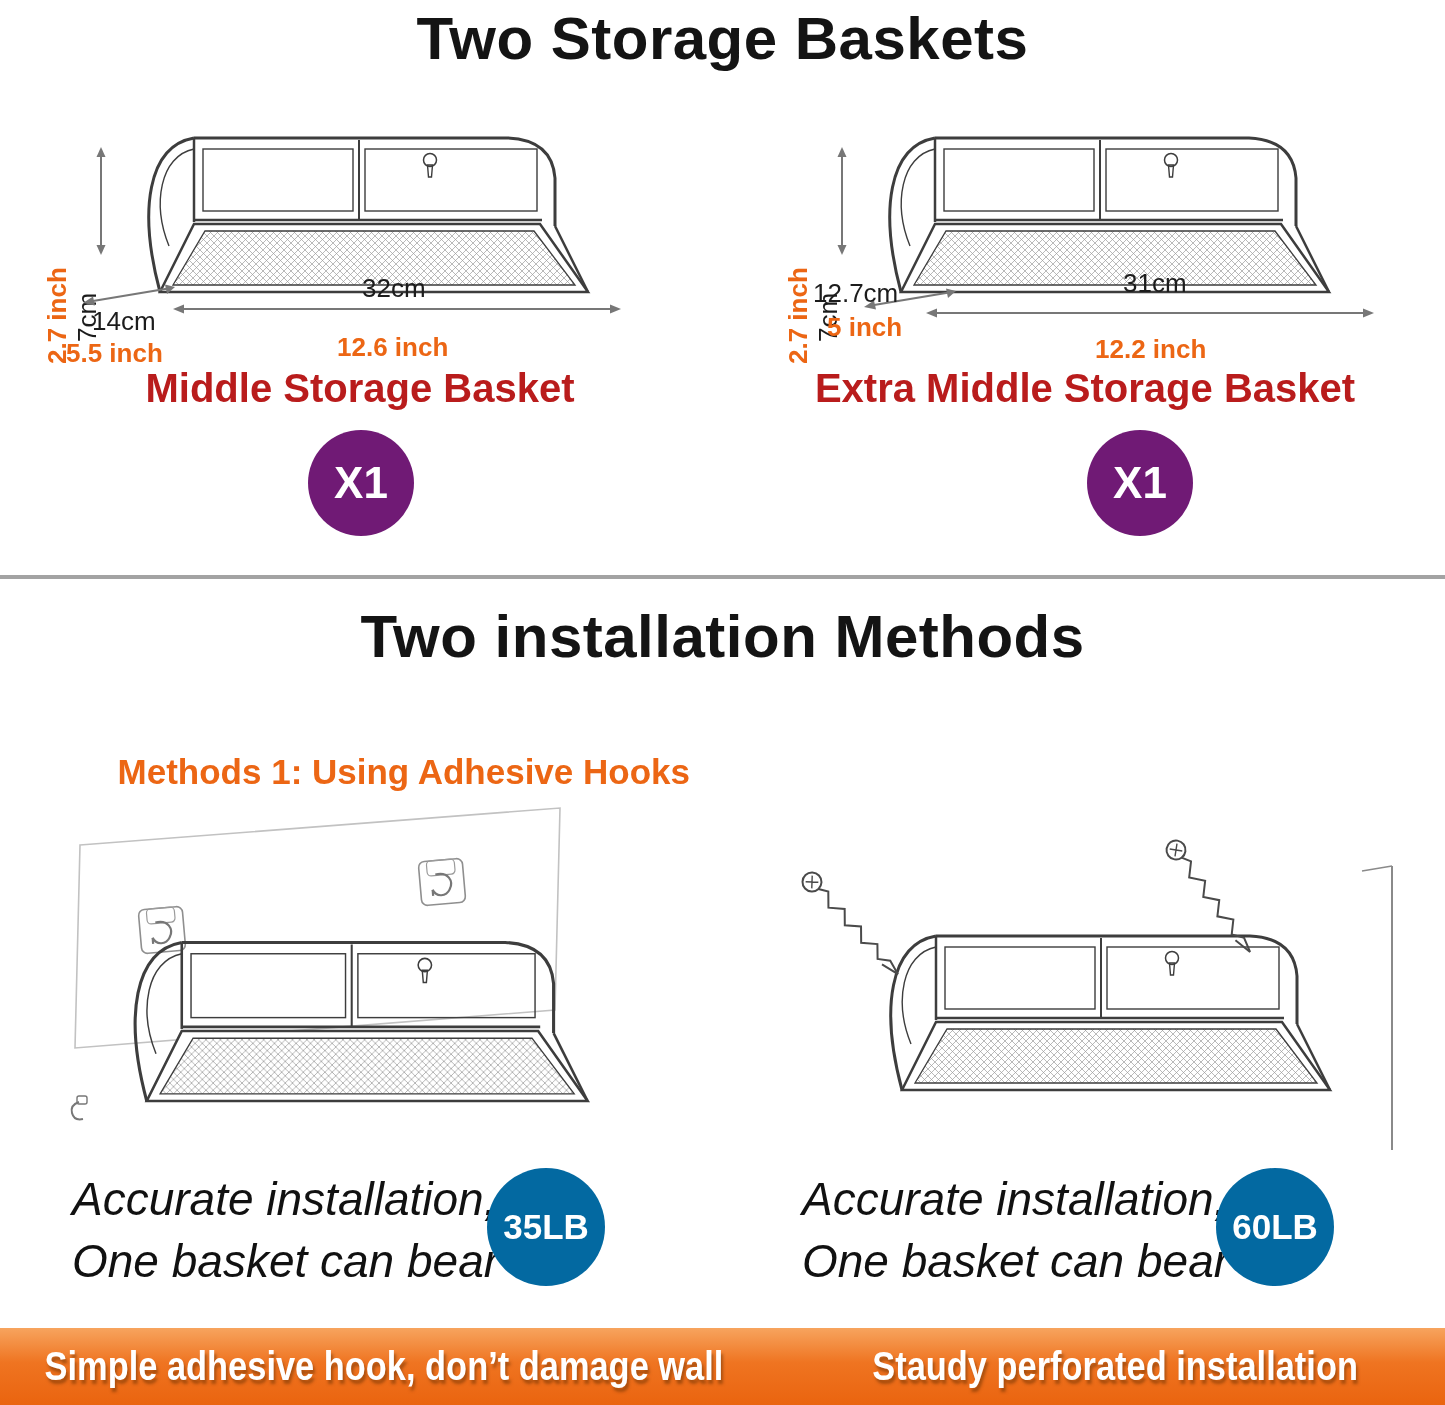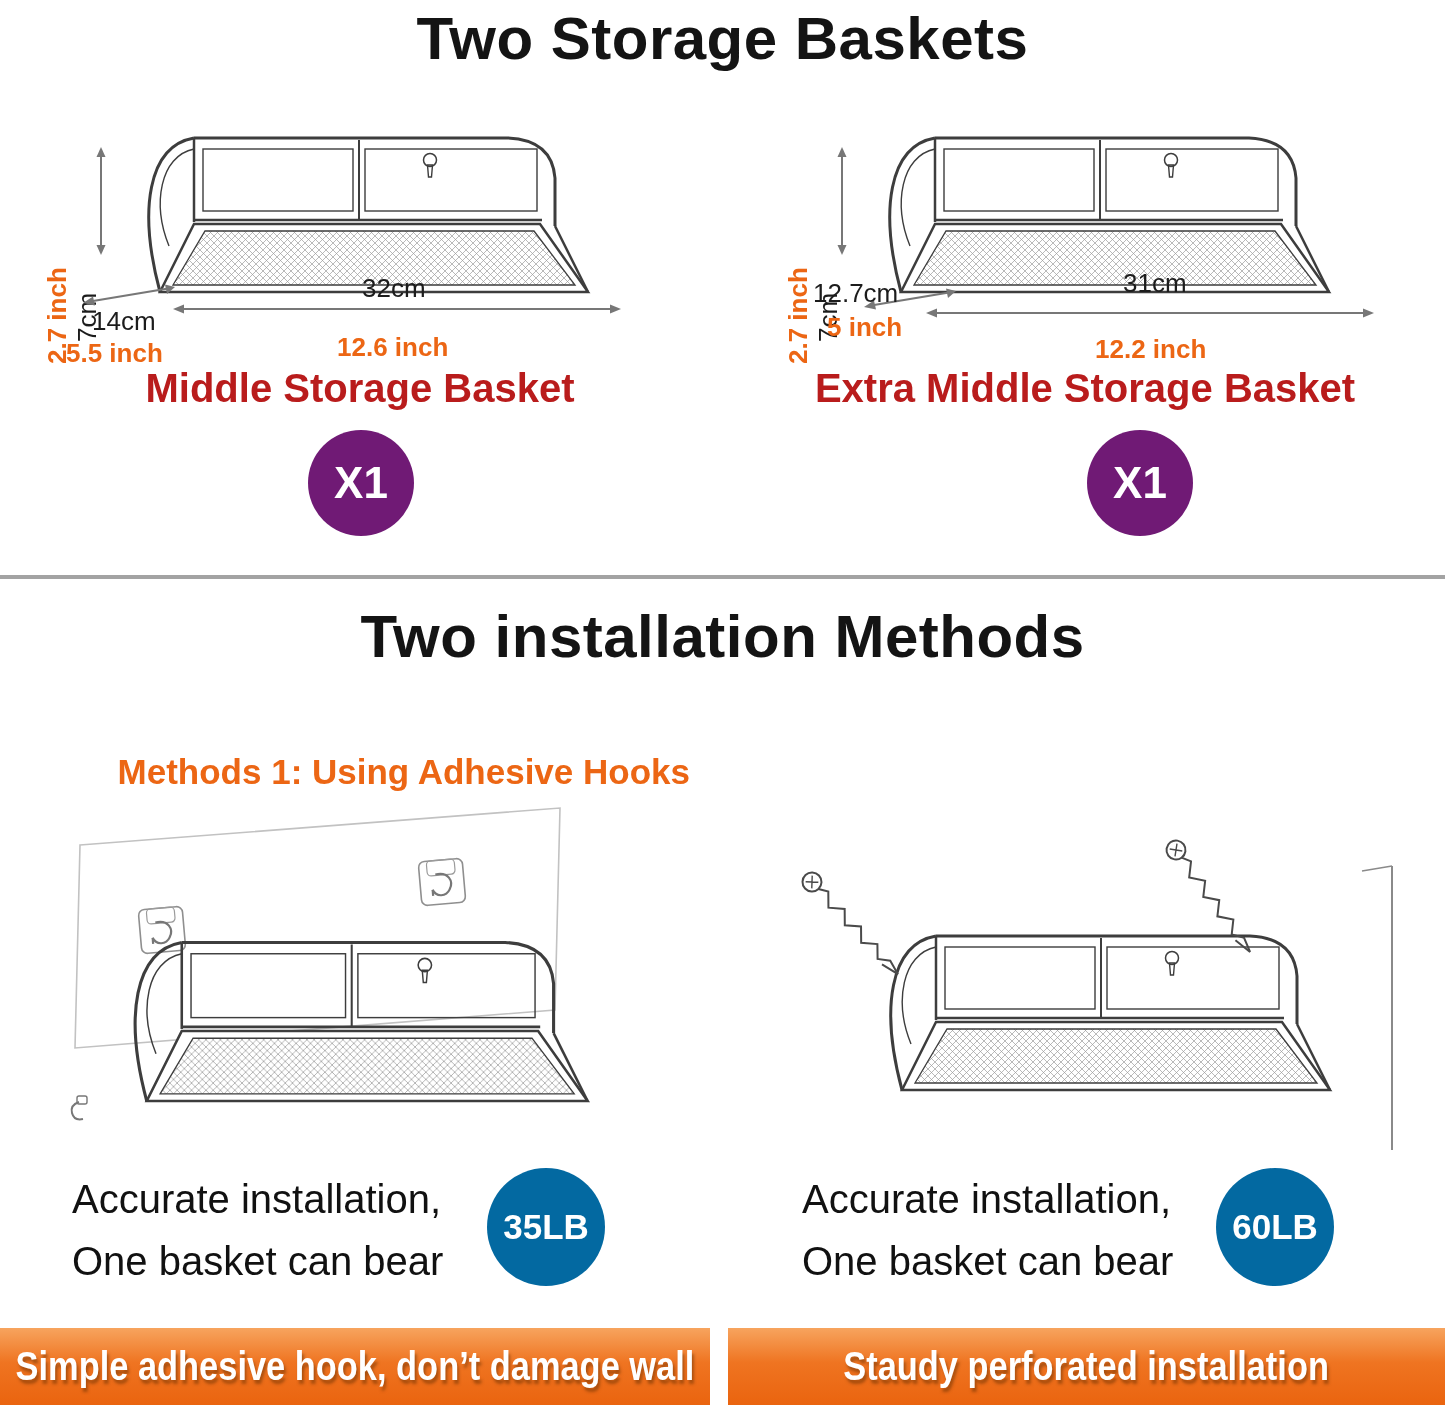--- a/index.html
+++ b/index.html
@@ -17,27 +17,27 @@
   .arr{position:absolute;}
   .caption{position:absolute;left:0;width:660px;text-align:center;top:256px;
            font-size:40px;color:#b91c1c;font-weight:bold;}
   .qty-circle{position:absolute;width:106px;height:106px;border-radius:50%;
               background:#701a75;display:flex;align-items:center;justify-content:center;
               color:#fff;font-size:44px;font-weight:bold;}
   .divider{position:absolute;left:0;top:575px;width:1445px;height:4px;background:#A3A3A3;}
   .subtitle{position:absolute;width:660px;text-align:right;top:704px;
             color:#EC6614;font-size:35px;font-weight:bold;white-space:nowrap;margin-top:48px;}
   .method-svg{position:absolute;top:770px;width:640px;height:400px;}
-  .desc{position:absolute;top:1168px;font-size:40px;color:#111;line-height:62px;}
+  .desc{position:absolute;top:1168px;font-size:46px;color:#111;line-height:62px;font-style:italic;}
   .lb-circle{position:absolute;top:1168px;width:118px;height:118px;border-radius:50%;
              background:#0369a1;display:flex;align-items:center;justify-content:center;
              color:#fff;font-size:35px;font-weight:bold;}
   .banner{position:absolute;top:1328px;height:77px;
           background:linear-gradient(180deg,#F7A45E 0%,#EF7421 45%,#EA640F 100%);
-          display:flex;align-items:center;justify-content:center;}
+          display:flex;align-items:center;justify-content:center;padding-left:29px;}
   .banner span{color:#fff;font-weight:bold;font-size:37px;white-space:nowrap;
                text-shadow:2px 3px 3px rgba(100,45,0,.5);
                transform:scale(.93,1.12);transform-origin:center;}
 </style>
 </head>
 <body>
 
 <svg width="0" height="0" style="position:absolute" aria-hidden="true">
   <defs>
     <pattern id="meshpat" width="7" height="7" patternUnits="userSpaceOnUse">

